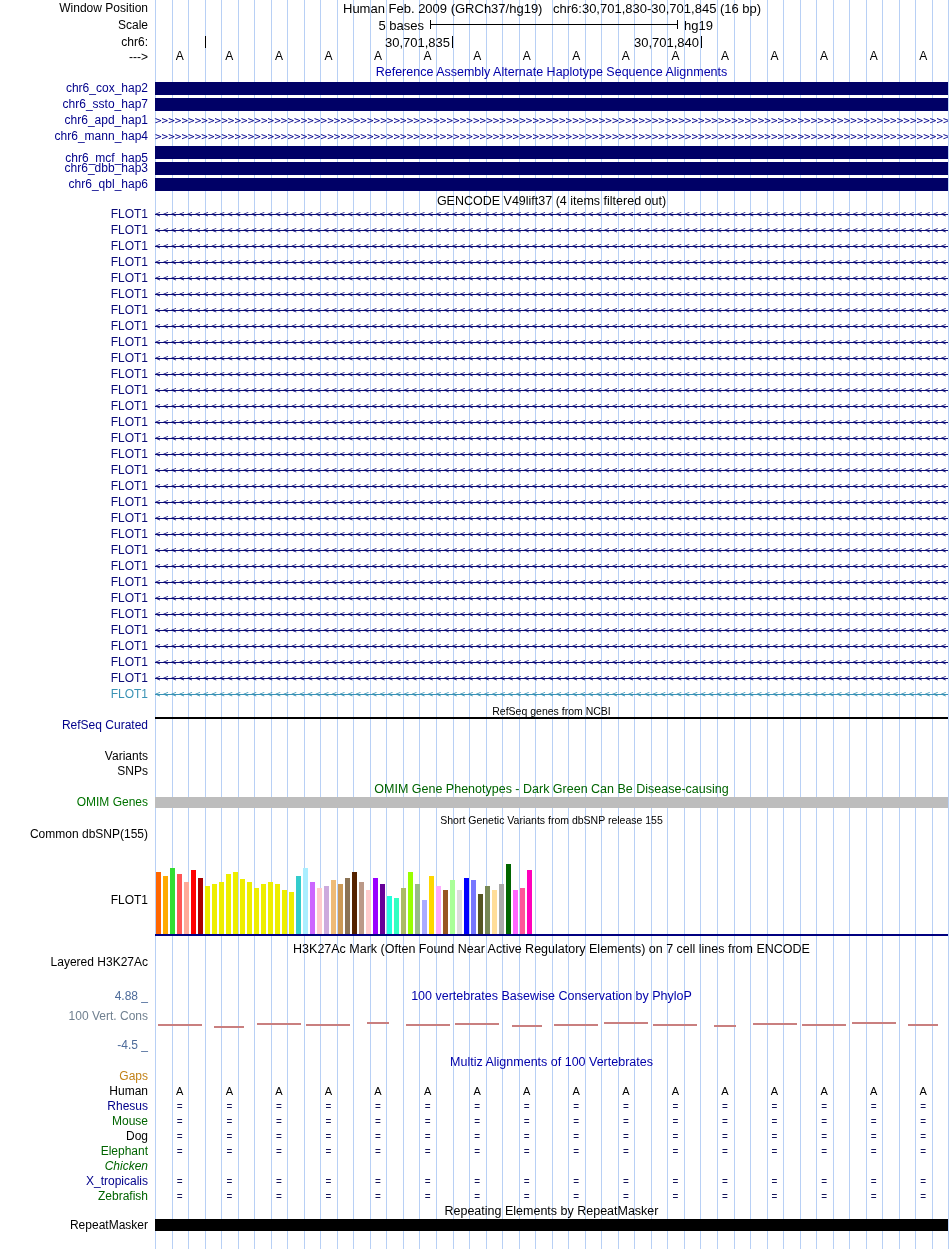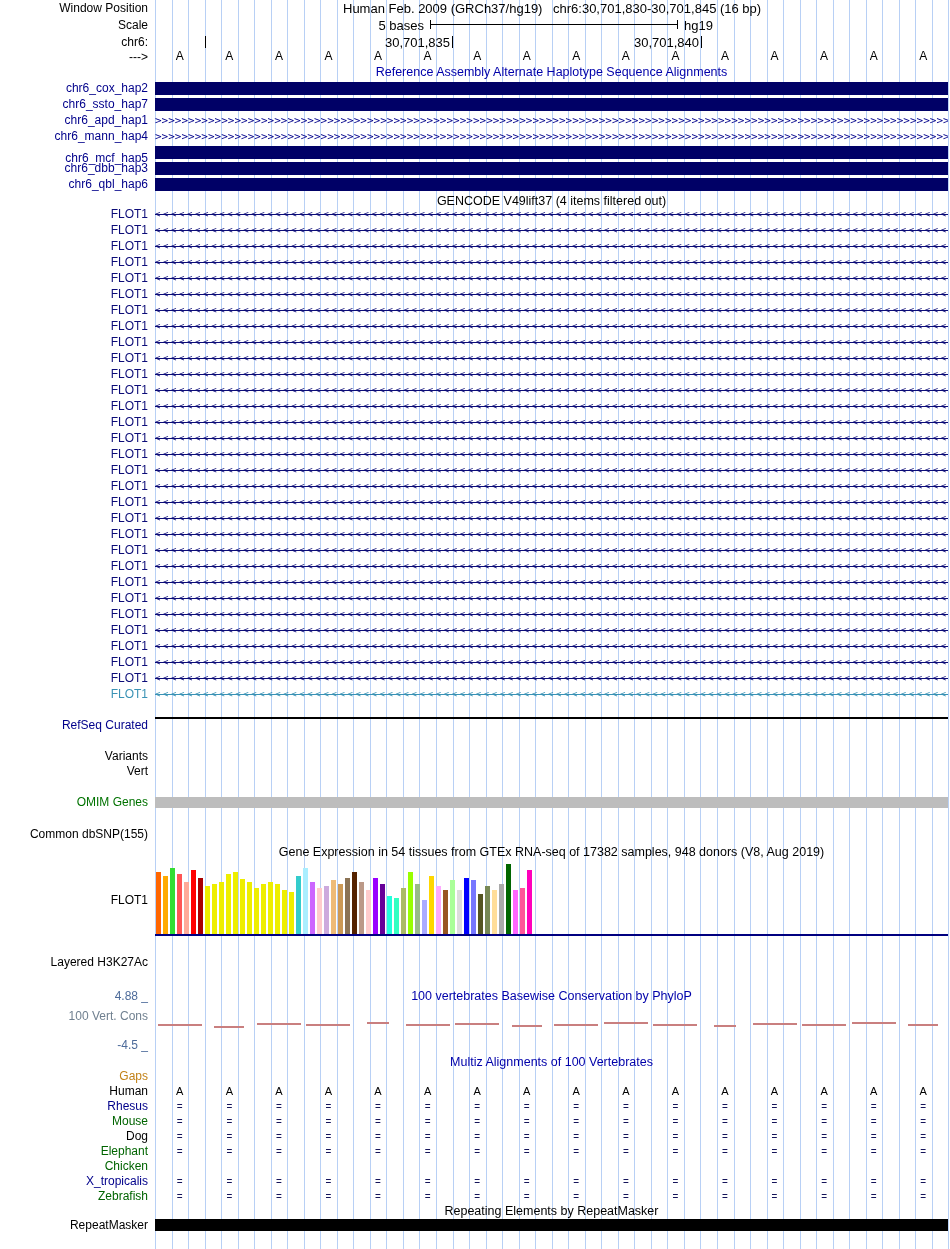--- a/index.html
+++ b/index.html
@@ -51,35 +51,38 @@
   <div class="tickV" style="left:452px;top:36px"></div>
   <div class="htext" style="left:549px;top:36px;width:150px;text-align:right">30,701,840</div>
   <div class="tickV" style="left:701px;top:36px"></div>
 
   <div class="lbl" style="top:51px">---&gt;</div>
 
   <div class="ct t12 blue" style="top:66px">Reference Assembly Alternate Haplotype Sequence Alignments</div>
 
   <div class="ct t12" style="top:195px">GENCODE V49lift37 (4 items filtered out)</div>
 
+  <div class="ct t10" style="top:705px">RefSeq genes from NCBI</div>
   <div class="fullbar" style="top:717px;height:2px;background:#000"></div>
   <div class="lbl navyLbl" style="top:719px">RefSeq Curated</div>
 
   <div class="lbl" style="top:750px">Variants</div>
-  <div class="lbl" style="top:765px">Vert</div>
-
+  <div class="lbl" style="top:765px">SNPs</div>
+
+  <div class="ct t12" style="top:783px;color:var(--omim_green)">OMIM Gene Phenotypes - Dark Green Can Be Disease-causing</div>
   <div class="fullbar" style="top:797px;height:11px;background:var(--omim_bar_gray)"></div>
   <div class="lbl" style="top:796px;color:var(--omim_label_green)">OMIM Genes</div>
 
+  <div class="ct t10" style="top:814px">Short Genetic Variants from dbSNP release 155</div>
   <div class="lbl" style="top:828px">Common dbSNP(155)</div>
 
-  <div class="ct t12" style="top:846px">Gene Expression in 54 tissues from GTEx RNA-seq of 17382 samples, 948 donors (V8, Aug 2019)</div>
   <div class="lbl" style="top:894px">FLOT1</div>
   <div class="fullbar" style="top:934px;height:2px;background:var(--gtex_baseline_navy)"></div>
 
+  <div class="ct t12" style="top:943px">H3K27Ac Mark (Often Found Near Active Regulatory Elements) on 7 cell lines from ENCODE</div>
   <div class="lbl" style="top:956px">Layered H3K27Ac</div>
 
   <div class="lbl" style="top:990px;color:var(--cons_value_blue)">4.88 _</div>
   <div class="ct t12 blue" style="top:990px">100 vertebrates Basewise Conservation by PhyloP</div>
   <div class="lbl" style="top:1010px;color:var(--cons_label_gray)">100 Vert. Cons</div>
   <div class="lbl" style="top:1039px;color:var(--cons_value_blue)">-4.5 _</div>
 
   <div class="ct t12 blue" style="top:1056px">Multiz Alignments of 100 Vertebrates</div>
 
   <div class="ct t12" style="top:1205px">Repeating Elements by RepeatMasker</div>
@@ -357,21 +360,21 @@
     <div class="mzMark" style="left: 452.375px; top: 1145px; width: 49.5625px; color: rgb(20, 20, 90); font-size: 10px;">=</div>
     <div class="mzMark" style="left: 501.938px; top: 1145px; width: 49.5625px; color: rgb(20, 20, 90); font-size: 10px;">=</div>
     <div class="mzMark" style="left: 551.5px; top: 1145px; width: 49.5625px; color: rgb(20, 20, 90); font-size: 10px;">=</div>
     <div class="mzMark" style="left: 601.062px; top: 1145px; width: 49.5625px; color: rgb(20, 20, 90); font-size: 10px;">=</div>
     <div class="mzMark" style="left: 650.625px; top: 1145px; width: 49.5625px; color: rgb(20, 20, 90); font-size: 10px;">=</div>
     <div class="mzMark" style="left: 700.188px; top: 1145px; width: 49.5625px; color: rgb(20, 20, 90); font-size: 10px;">=</div>
     <div class="mzMark" style="left: 749.75px; top: 1145px; width: 49.5625px; color: rgb(20, 20, 90); font-size: 10px;">=</div>
     <div class="mzMark" style="left: 799.312px; top: 1145px; width: 49.5625px; color: rgb(20, 20, 90); font-size: 10px;">=</div>
     <div class="mzMark" style="left: 848.875px; top: 1145px; width: 49.5625px; color: rgb(20, 20, 90); font-size: 10px;">=</div>
     <div class="mzMark" style="left: 898.438px; top: 1145px; width: 49.5625px; color: rgb(20, 20, 90); font-size: 10px;">=</div>
-    <div class="lbl" style="top: 1160px; color: rgb(0, 100, 0);">Chicken</div>
+    <div class="lbl" style="top: 1160px; color: rgb(0, 100, 0); font-style: italic;">Chicken</div>
     <div class="lbl" style="top: 1175px; color: rgb(0, 0, 139);">X_tropicalis</div>
     <div class="mzMark" style="left: 155px; top: 1175px; width: 49.5625px; color: rgb(20, 20, 90); font-size: 10px;">=</div>
     <div class="mzMark" style="left: 204.562px; top: 1175px; width: 49.5625px; color: rgb(20, 20, 90); font-size: 10px;">=</div>
     <div class="mzMark" style="left: 254.125px; top: 1175px; width: 49.5625px; color: rgb(20, 20, 90); font-size: 10px;">=</div>
     <div class="mzMark" style="left: 303.688px; top: 1175px; width: 49.5625px; color: rgb(20, 20, 90); font-size: 10px;">=</div>
     <div class="mzMark" style="left: 353.25px; top: 1175px; width: 49.5625px; color: rgb(20, 20, 90); font-size: 10px;">=</div>
     <div class="mzMark" style="left: 402.812px; top: 1175px; width: 49.5625px; color: rgb(20, 20, 90); font-size: 10px;">=</div>
     <div class="mzMark" style="left: 452.375px; top: 1175px; width: 49.5625px; color: rgb(20, 20, 90); font-size: 10px;">=</div>
     <div class="mzMark" style="left: 501.938px; top: 1175px; width: 49.5625px; color: rgb(20, 20, 90); font-size: 10px;">=</div>
     <div class="mzMark" style="left: 551.5px; top: 1175px; width: 49.5625px; color: rgb(20, 20, 90); font-size: 10px;">=</div>

